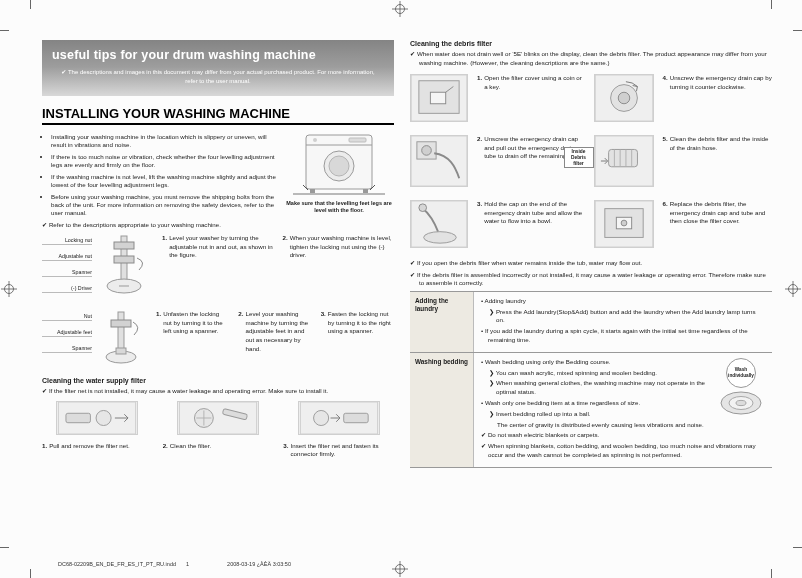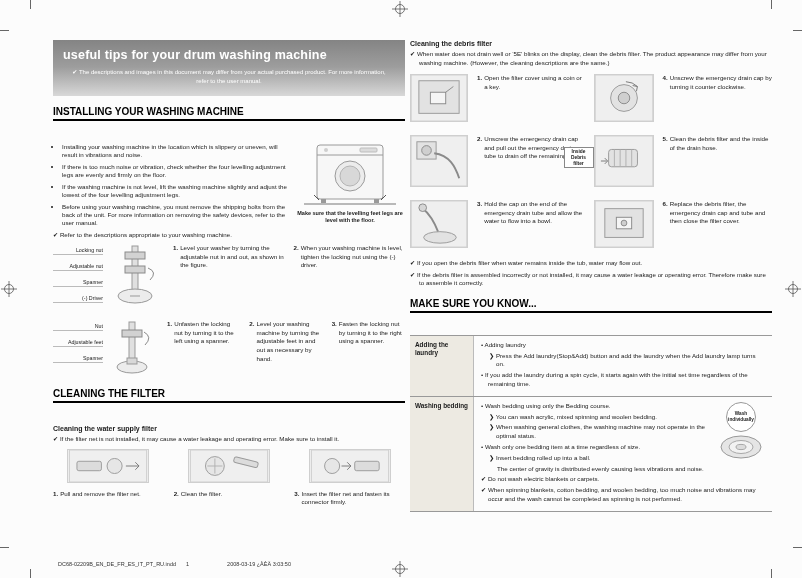--- a/index.html
+++ b/index.html
@@ -5,30 +5,30 @@
   * { margin:0; padding:0; box-sizing:border-box; }
   html,body { width:802px; height:578px; }
   body { background:#e8e8e8; font-family:"Liberation Sans", sans-serif; color:#1a1a1a; }
   .sheet { position:relative; width:802px; height:578px; background:#fcfcfc; overflow:hidden; }
 
   
   .reg { position:absolute; }
   .tickv { position:absolute; width:1px; height:9px; background:#666; }
   .tickh { position:absolute; width:9px; height:1px; background:#666; }
 
-  .content { position:absolute; left:42px; top:40px; width:730px; display:flex; gap:5px;justify-content:flex-end; }
+  .content { position:absolute; left:42px; top:40px; width:730px; display:flex; gap:16px;justify-content:flex-end; }
   .col-left { width:352px; }
   .col-right { width:362px; }
 
   
   .banner { background:linear-gradient(180deg,#848484 0%,#9d9d9d 48%,#d8d8d8 100%); color:#fff; }
   .banner-title { font-size:12.5px; font-weight:bold; padding:8px 10px 4px; letter-spacing:0.2px; }
   .banner-note { font-size:6px; line-height:1.5; text-align:center; padding:2px 16px 10px; }
 
-  .sec { font-size:10px; font-weight:bold; color:#000; border-bottom:2.5px solid #000; padding-bottom:2px; margin:10px 0 22px; }
+  .sec { font-size:13px; font-weight:bold; color:#000; border-bottom:2.5px solid #000; padding-bottom:2px; margin:10px 0 8px; }
   .subsec { font-size:7px; font-weight:bold; margin:5px 0 3px; }
   .check { font-size:6.2px; line-height:1.38; padding-left:9px; text-indent:-9px; margin-bottom:3px; }
 
   .install-row { display:flex; gap:8px; }
   .bullets { list-style:disc outside; padding-left:9px; font-size:6.2px; line-height:1.36; width:236px; }
   .bullets li { margin-bottom:3px; }
   .install-fig { width:106px; text-align:center; }
   .fig-caption { font-size:5.5px; font-weight:bold; line-height:1.3; margin-top:1px; }
 
   .lev-row { display:flex; gap:9px; margin:5px 0 9px; }
@@ -186,21 +186,20 @@
             <span class="n">2.</span>
             <span>Level your washing machine by turning the adjustable feet in and out as necessary by hand.</span>
           </div>
           <div class="step">
             <span class="n">3.</span>
             <span>Fasten the locking nut by turning it to the right using a spanner.</span>
           </div>
         </div>
       </div>
 
-      <div class="sec">CLEANING THE FILTER</div>
       <div class="subsec">Cleaning the water supply filter</div>
       <div class="check">✔ If the filter net is not installed, it may cause a water leakage and operating error. Make sure to install it.</div>
 
       <div class="filter-row">
         <div class="filter-cell">
           <svg class="img-ph" width="82" height="34" viewBox="0 0 82 34">
             <rect x="0" y="0" width="82" height="34" fill="#efefef" stroke="#cfcfcf"></rect>
             <rect x="8" y="12" width="26" height="10" rx="2" fill="#dcdcdc" stroke="#9a9a9a"></rect>
             <circle cx="48" cy="17" r="8" fill="#e6e6e6" stroke="#9a9a9a"></circle>
             <path d="M60 17 L74 17 M70 13 L74 17 L70 21" fill="none" stroke="#777"></path>
@@ -323,21 +322,20 @@
         <div class="step">
           <span class="n">6.</span>
           <span>Replace the debris filter, the emergency drain cap and tube and then close the filter cover.</span>
         </div>
 
       </div>
 
       <div class="check">✔ If you open the debris filter when water remains inside the tub, water may flow out.</div>
       <div class="check">✔ If the debris filter is assembled incorrectly or not installed, it may cause a water leakage or operating error. Therefore make sure to assemble it correctly.</div>
 
-      <div class="sec">MAKE SURE YOU KNOW...</div>
 
       <div class="know">
         <div class="know-row">
           <div class="know-label">Adding the laundry</div>
           <div class="know-content">
             <div class="li lv1">• Adding laundry</div>
             <div class="li lv2">❯ Press the Add laundry(Stop&amp;Add) button and add the laundry when the Add laundry lamp turns on.</div>
             <div class="li lv1">• If you add the laundry during a spin cycle, it starts again with the initial set time regardless of the remaining time.</div>
           </div>
         </div>

